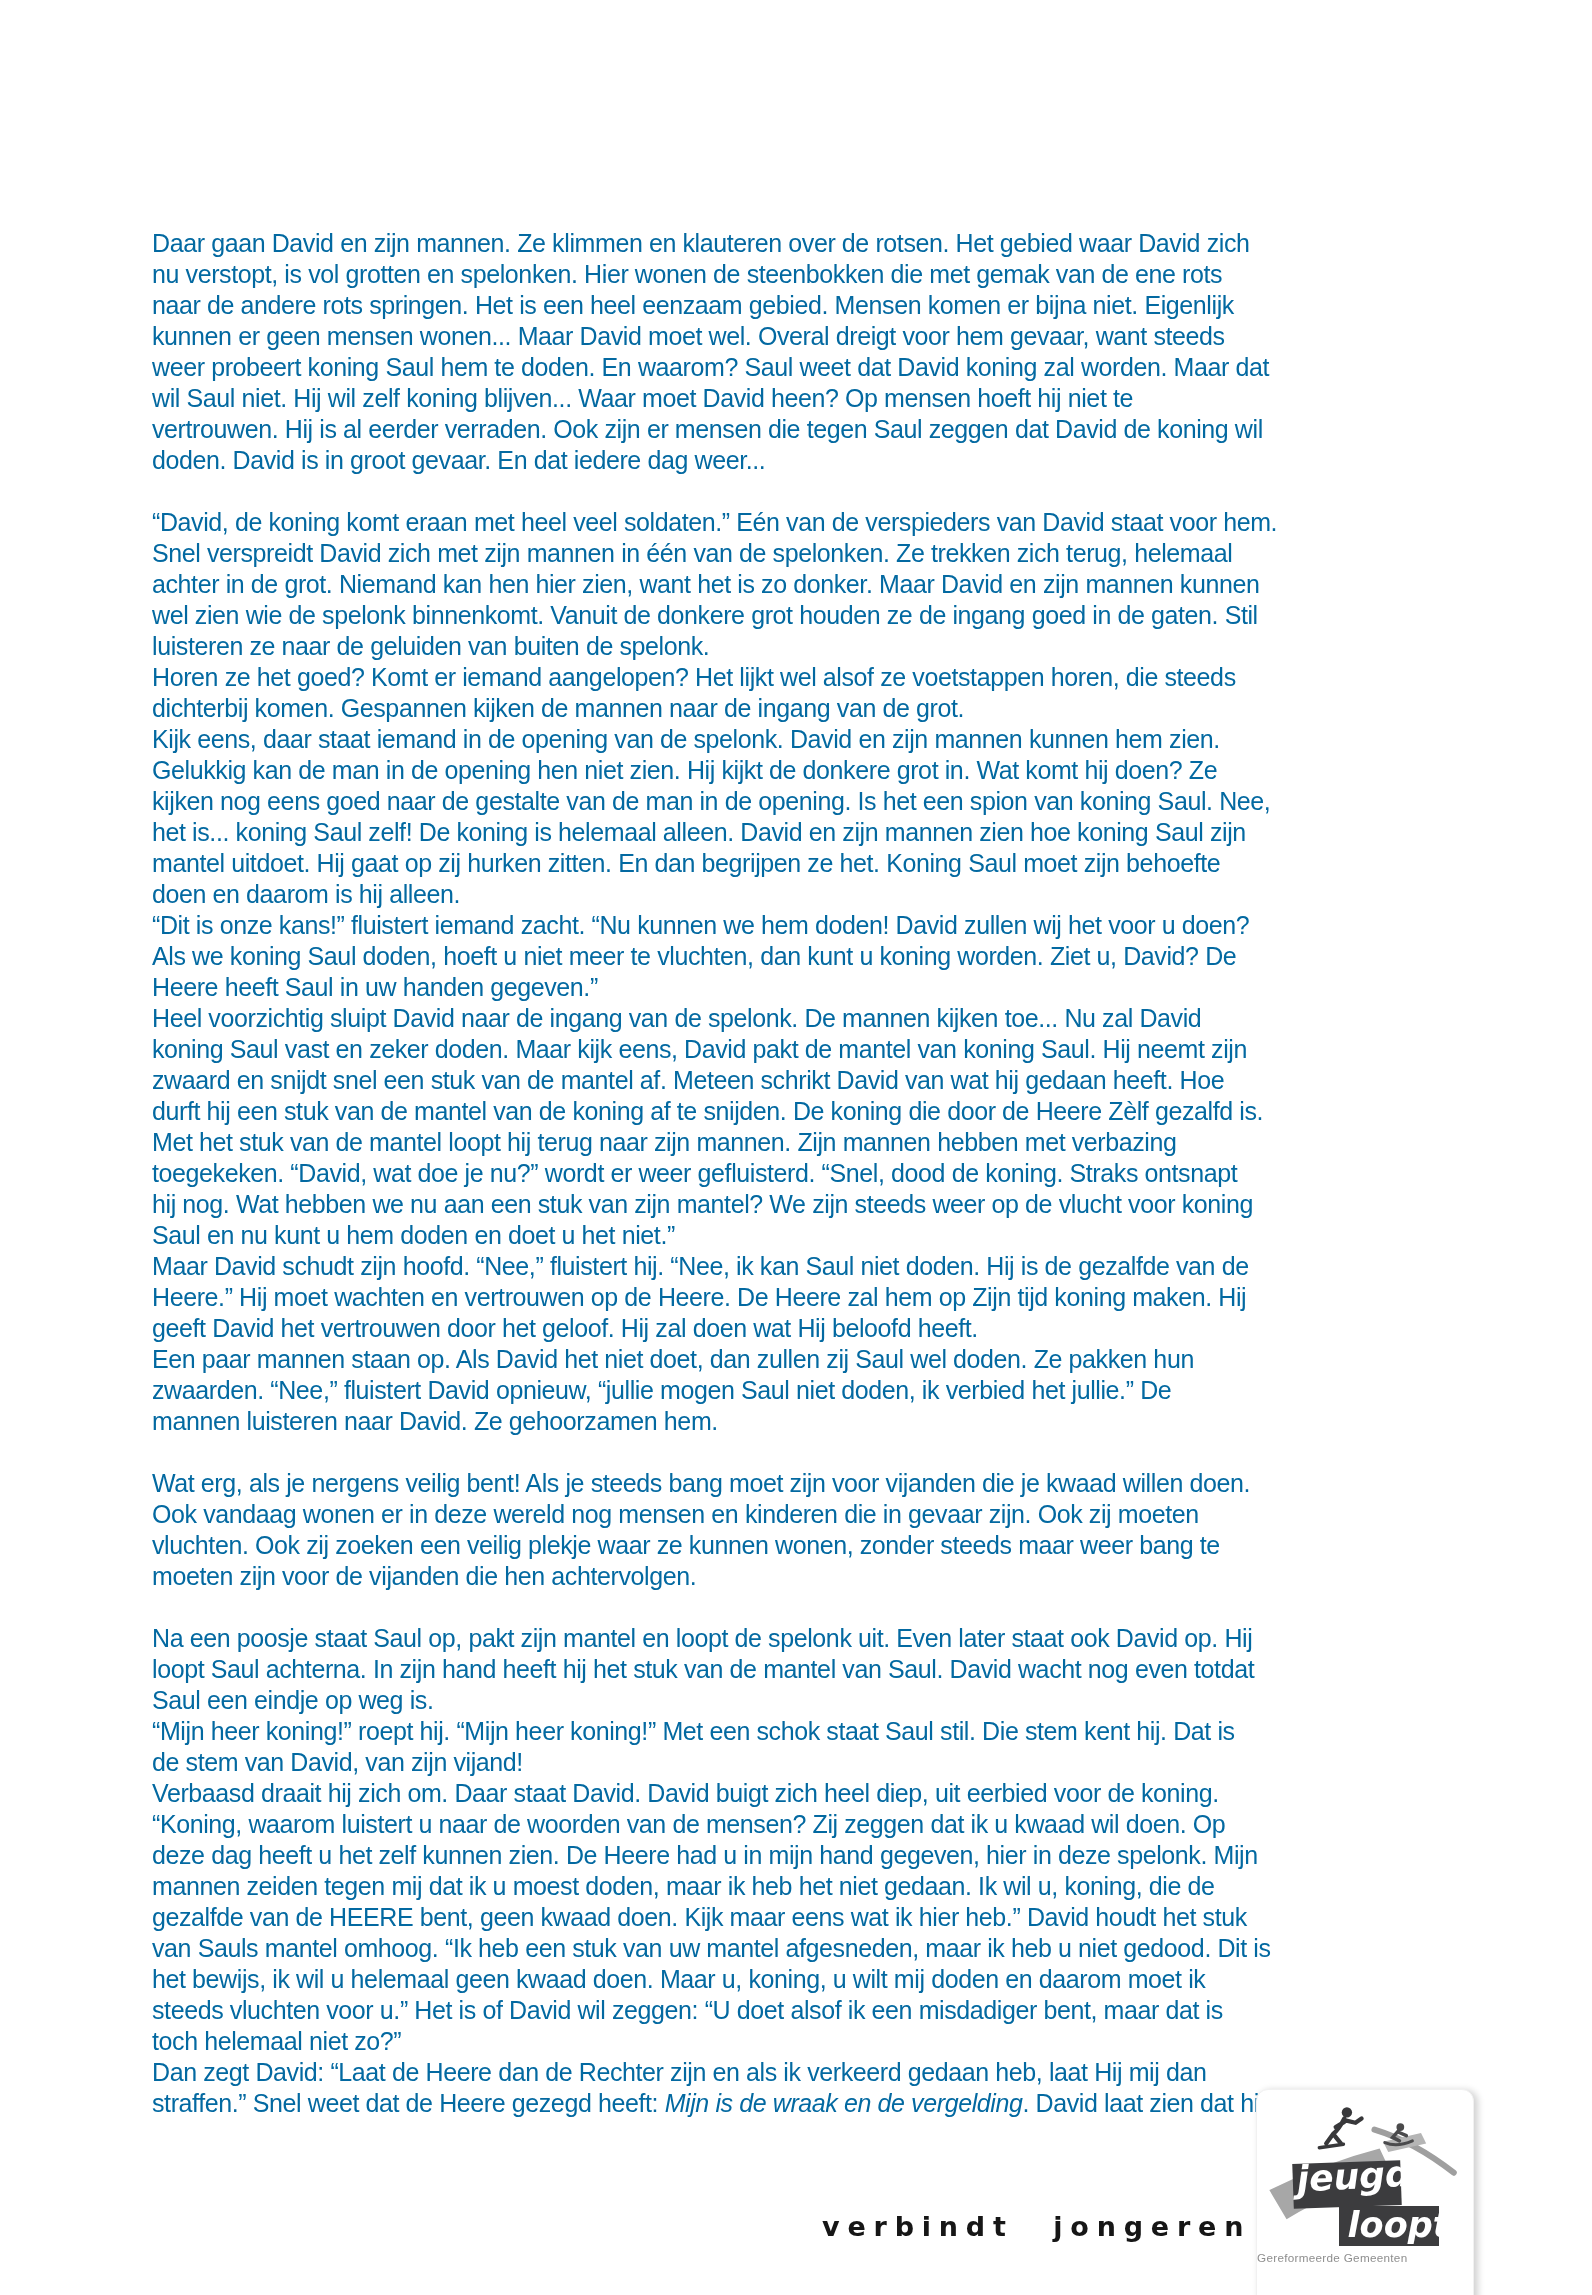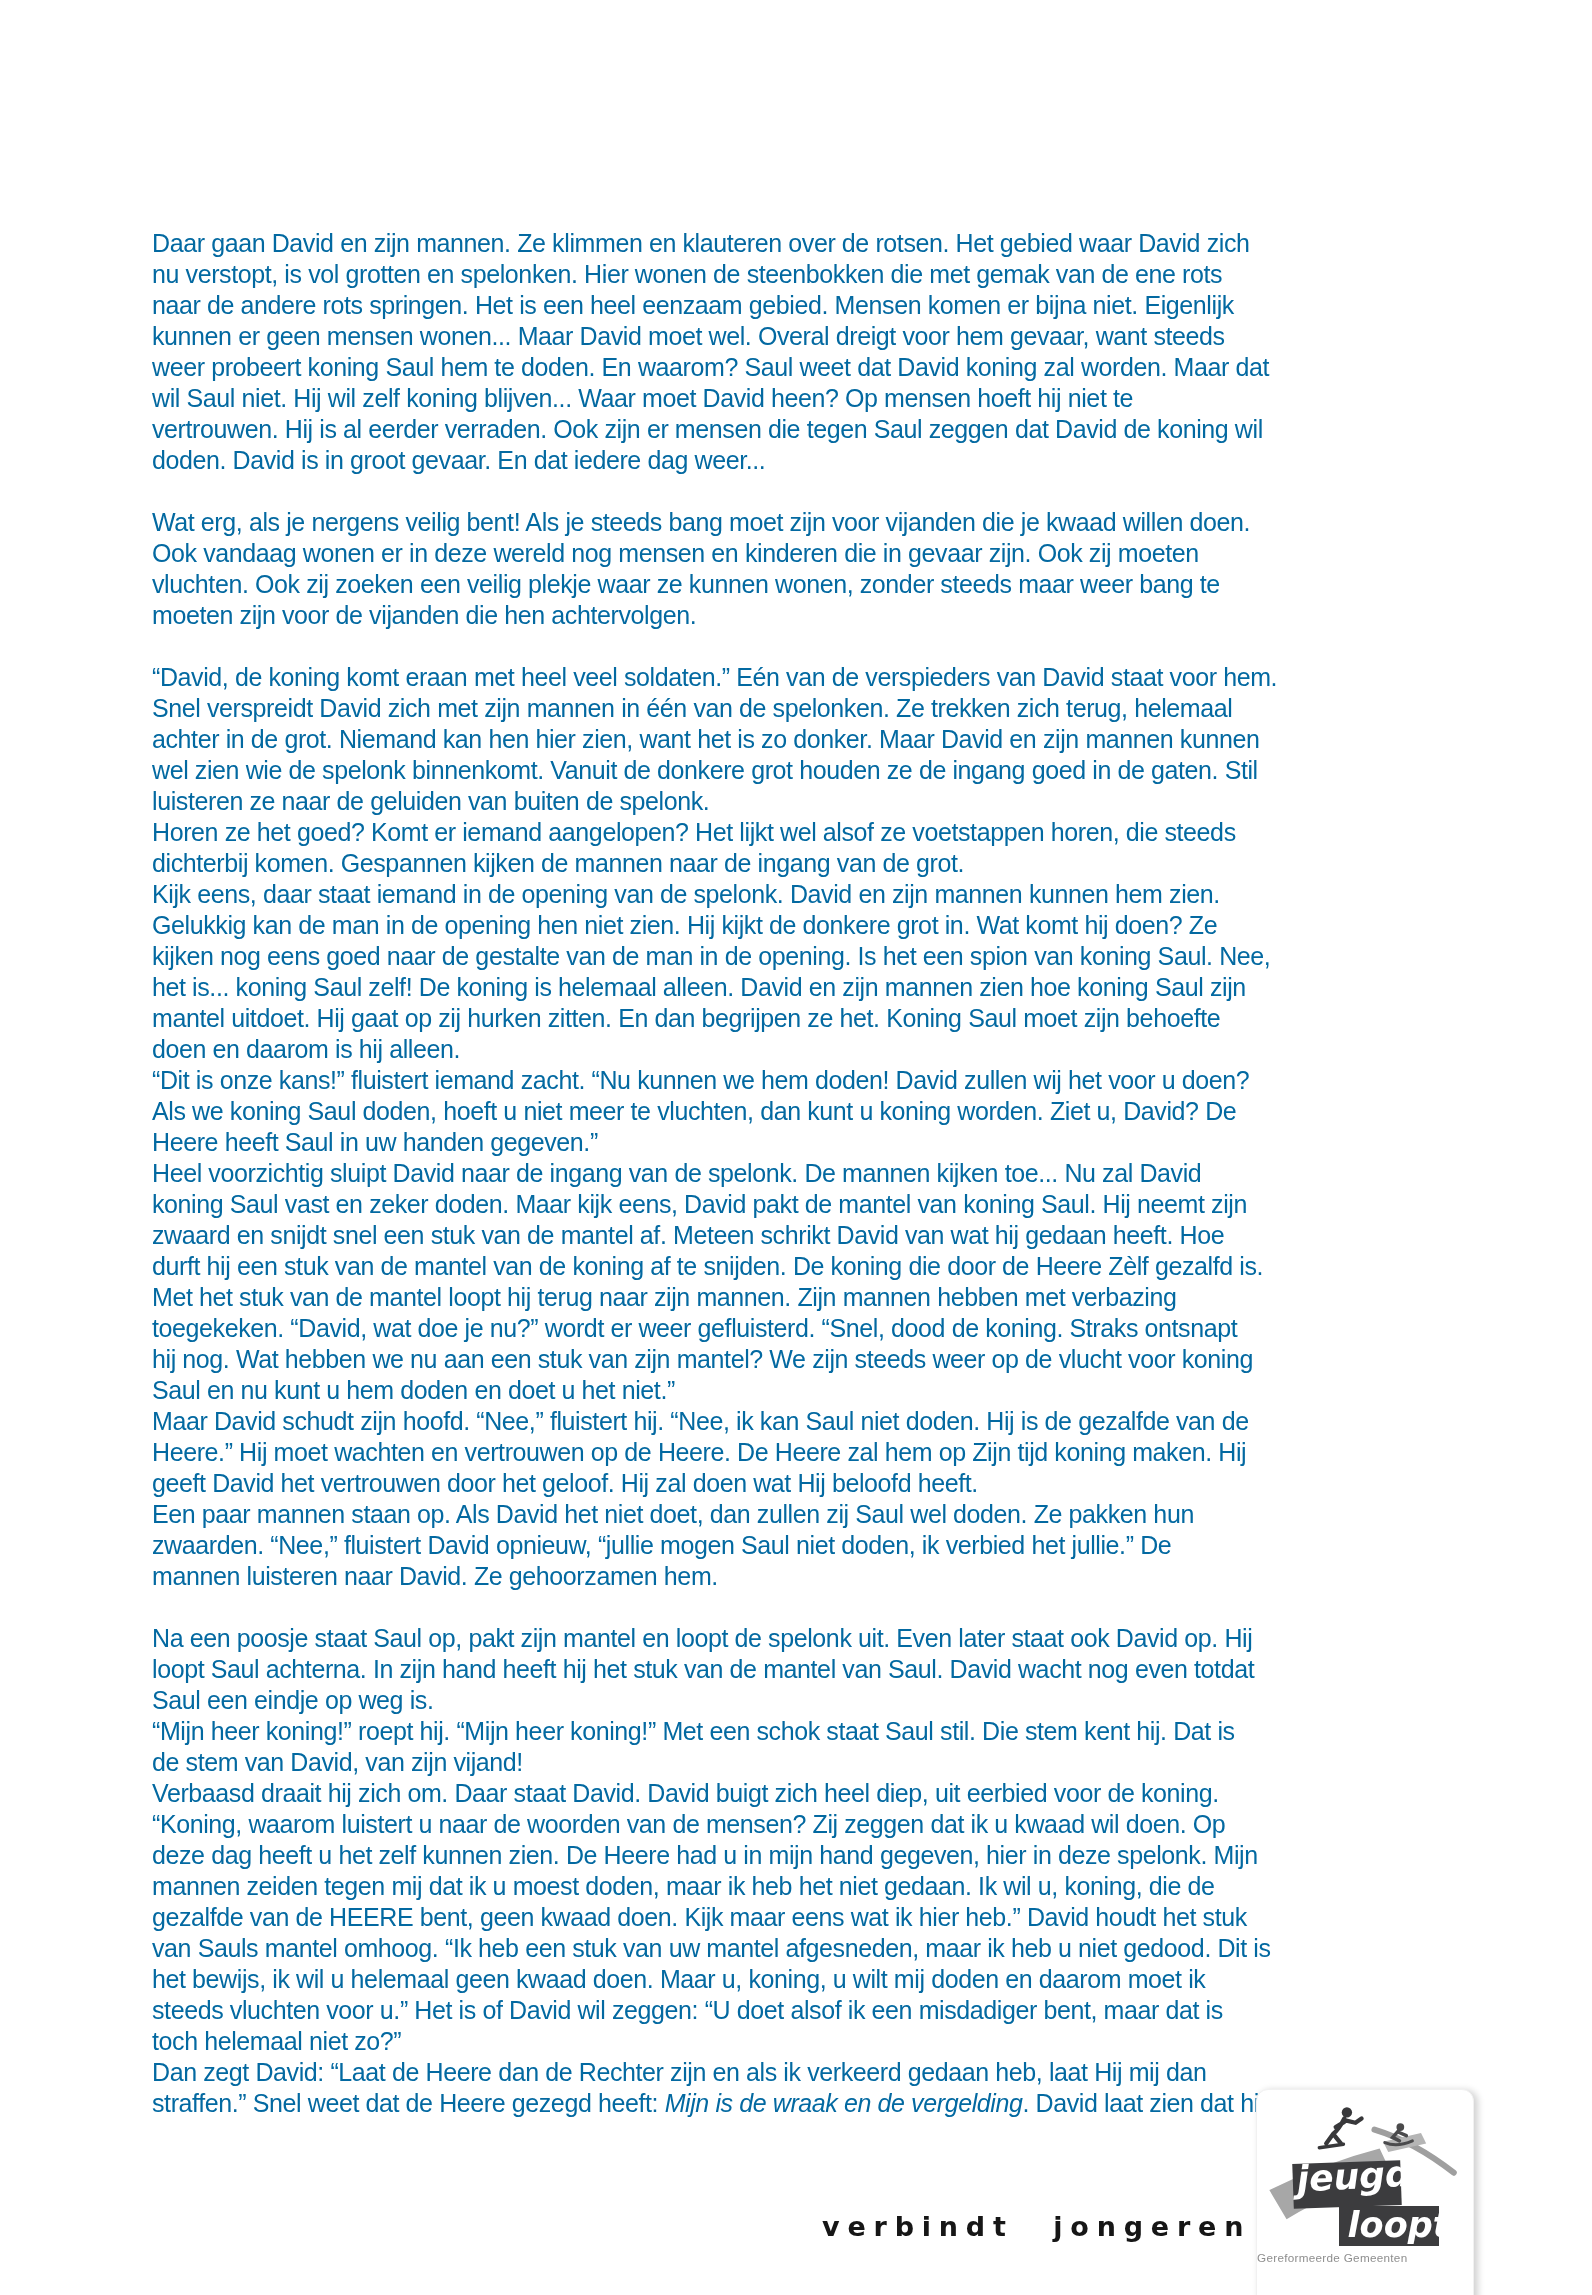--- a/index.html
+++ b/index.html
@@ -79,24 +79,20 @@
 
   <main class="text-block">
     <p class="para">Daar gaan David en zijn mannen. Ze klimmen en klauteren over de rotsen. Het gebied waar David zich
 nu verstopt, is vol grotten en spelonken. Hier wonen de steenbokken die met gemak van de ene rots
 naar de andere rots springen. Het is een heel eenzaam gebied. Mensen komen er bijna niet. Eigenlijk
 kunnen er geen mensen wonen... Maar David moet wel. Overal dreigt voor hem gevaar, want steeds
 weer probeert koning Saul hem te doden. En waarom? Saul weet dat David koning zal worden. Maar dat
 wil Saul niet. Hij wil zelf koning blijven... Waar moet David heen? Op mensen hoeft hij niet te
 vertrouwen. Hij is al eerder verraden. Ook zijn er mensen die tegen Saul zeggen dat David de koning wil
 doden. David is in groot gevaar. En dat iedere dag weer...</p>
-    <p class="para">Wat erg, als je nergens veilig bent! Als je steeds bang moet zijn voor vijanden die je kwaad willen doen.
-Ook vandaag wonen er in deze wereld nog mensen en kinderen die in gevaar zijn. Ook zij moeten
-vluchten. Ook zij zoeken een veilig plekje waar ze kunnen wonen, zonder steeds maar weer bang te
-moeten zijn voor de vijanden die hen achtervolgen.</p>
     <p class="para">“David, de koning komt eraan met heel veel soldaten.” Eén van de verspieders van David staat voor hem.
 Snel verspreidt David zich met zijn mannen in één van de spelonken. Ze trekken zich terug, helemaal
 achter in de grot. Niemand kan hen hier zien, want het is zo donker. Maar David en zijn mannen kunnen
 wel zien wie de spelonk binnenkomt. Vanuit de donkere grot houden ze de ingang goed in de gaten. Stil
 luisteren ze naar de geluiden van buiten de spelonk.
 Horen ze het goed? Komt er iemand aangelopen? Het lijkt wel alsof ze voetstappen horen, die steeds
 dichterbij komen. Gespannen kijken de mannen naar de ingang van de grot.
 Kijk eens, daar staat iemand in de opening van de spelonk. David en zijn mannen kunnen hem zien.
 Gelukkig kan de man in de opening hen niet zien. Hij kijkt de donkere grot in. Wat komt hij doen? Ze
 kijken nog eens goed naar de gestalte van de man in de opening. Is het een spion van koning Saul. Nee,
@@ -113,20 +109,24 @@
 Met het stuk van de mantel loopt hij terug naar zijn mannen. Zijn mannen hebben met verbazing
 toegekeken. “David, wat doe je nu?” wordt er weer gefluisterd. “Snel, dood de koning. Straks ontsnapt
 hij nog. Wat hebben we nu aan een stuk van zijn mantel? We zijn steeds weer op de vlucht voor koning
 Saul en nu kunt u hem doden en doet u het niet.”
 Maar David schudt zijn hoofd. “Nee,” fluistert hij. “Nee, ik kan Saul niet doden. Hij is de gezalfde van de
 Heere.” Hij moet wachten en vertrouwen op de Heere. De Heere zal hem op Zijn tijd koning maken. Hij
 geeft David het vertrouwen door het geloof. Hij zal doen wat Hij beloofd heeft.
 Een paar mannen staan op. Als David het niet doet, dan zullen zij Saul wel doden. Ze pakken hun
 zwaarden. “Nee,” fluistert David opnieuw, “jullie mogen Saul niet doden, ik verbied het jullie.” De
 mannen luisteren naar David. Ze gehoorzamen hem.</p>
+    <p class="para">Wat erg, als je nergens veilig bent! Als je steeds bang moet zijn voor vijanden die je kwaad willen doen.
+Ook vandaag wonen er in deze wereld nog mensen en kinderen die in gevaar zijn. Ook zij moeten
+vluchten. Ook zij zoeken een veilig plekje waar ze kunnen wonen, zonder steeds maar weer bang te
+moeten zijn voor de vijanden die hen achtervolgen.</p>
     <p class="para last"><span>Na een poosje staat Saul op, pakt zijn mantel en loopt de spelonk uit. Even later staat ook David op. Hij
 loopt Saul achterna. In zijn hand heeft hij het stuk van de mantel van Saul. David wacht nog even totdat
 Saul een eindje op weg is.
 “Mijn heer koning!” roept hij. “Mijn heer koning!” Met een schok staat Saul stil. Die stem kent hij. Dat is
 de stem van David, van zijn vijand!
 Verbaasd draait hij zich om. Daar staat David. David buigt zich heel diep, uit eerbied voor de koning.
 “Koning, waarom luistert u naar de woorden van de mensen? Zij zeggen dat ik u kwaad wil doen. Op
 deze dag heeft u het zelf kunnen zien. De Heere had u in mijn hand gegeven, hier in deze spelonk. Mijn
 mannen zeiden tegen mij dat ik u moest doden, maar ik heb het niet gedaan. Ik wil u, koning, die de
 gezalfde van de HEERE bent, geen kwaad doen. Kijk maar eens wat ik hier heb.” David houdt het stuk

